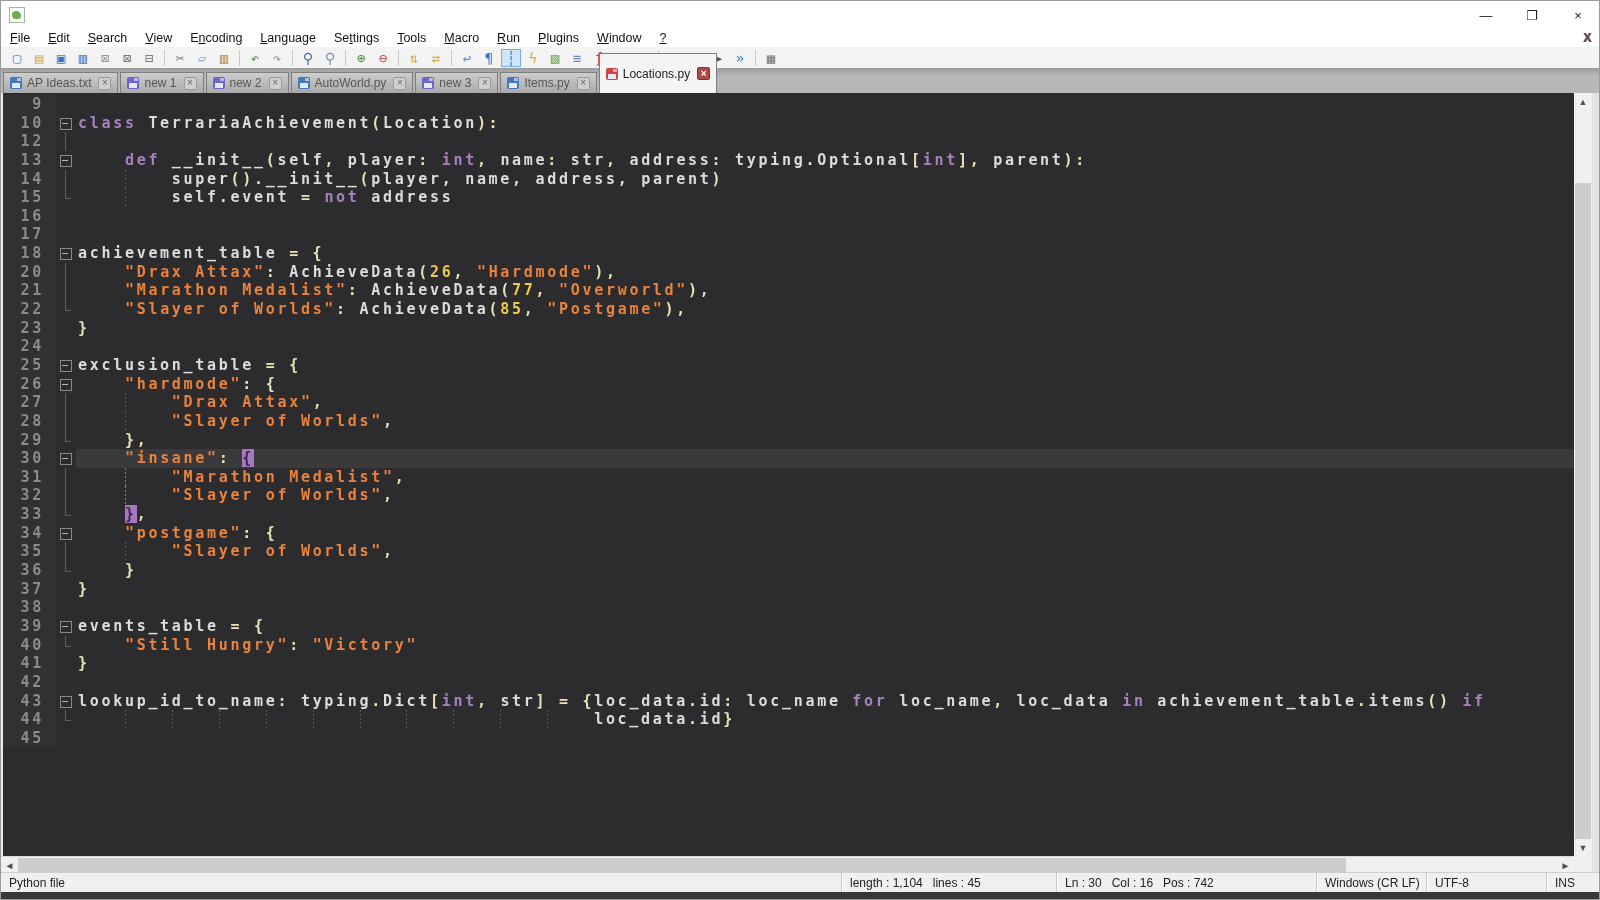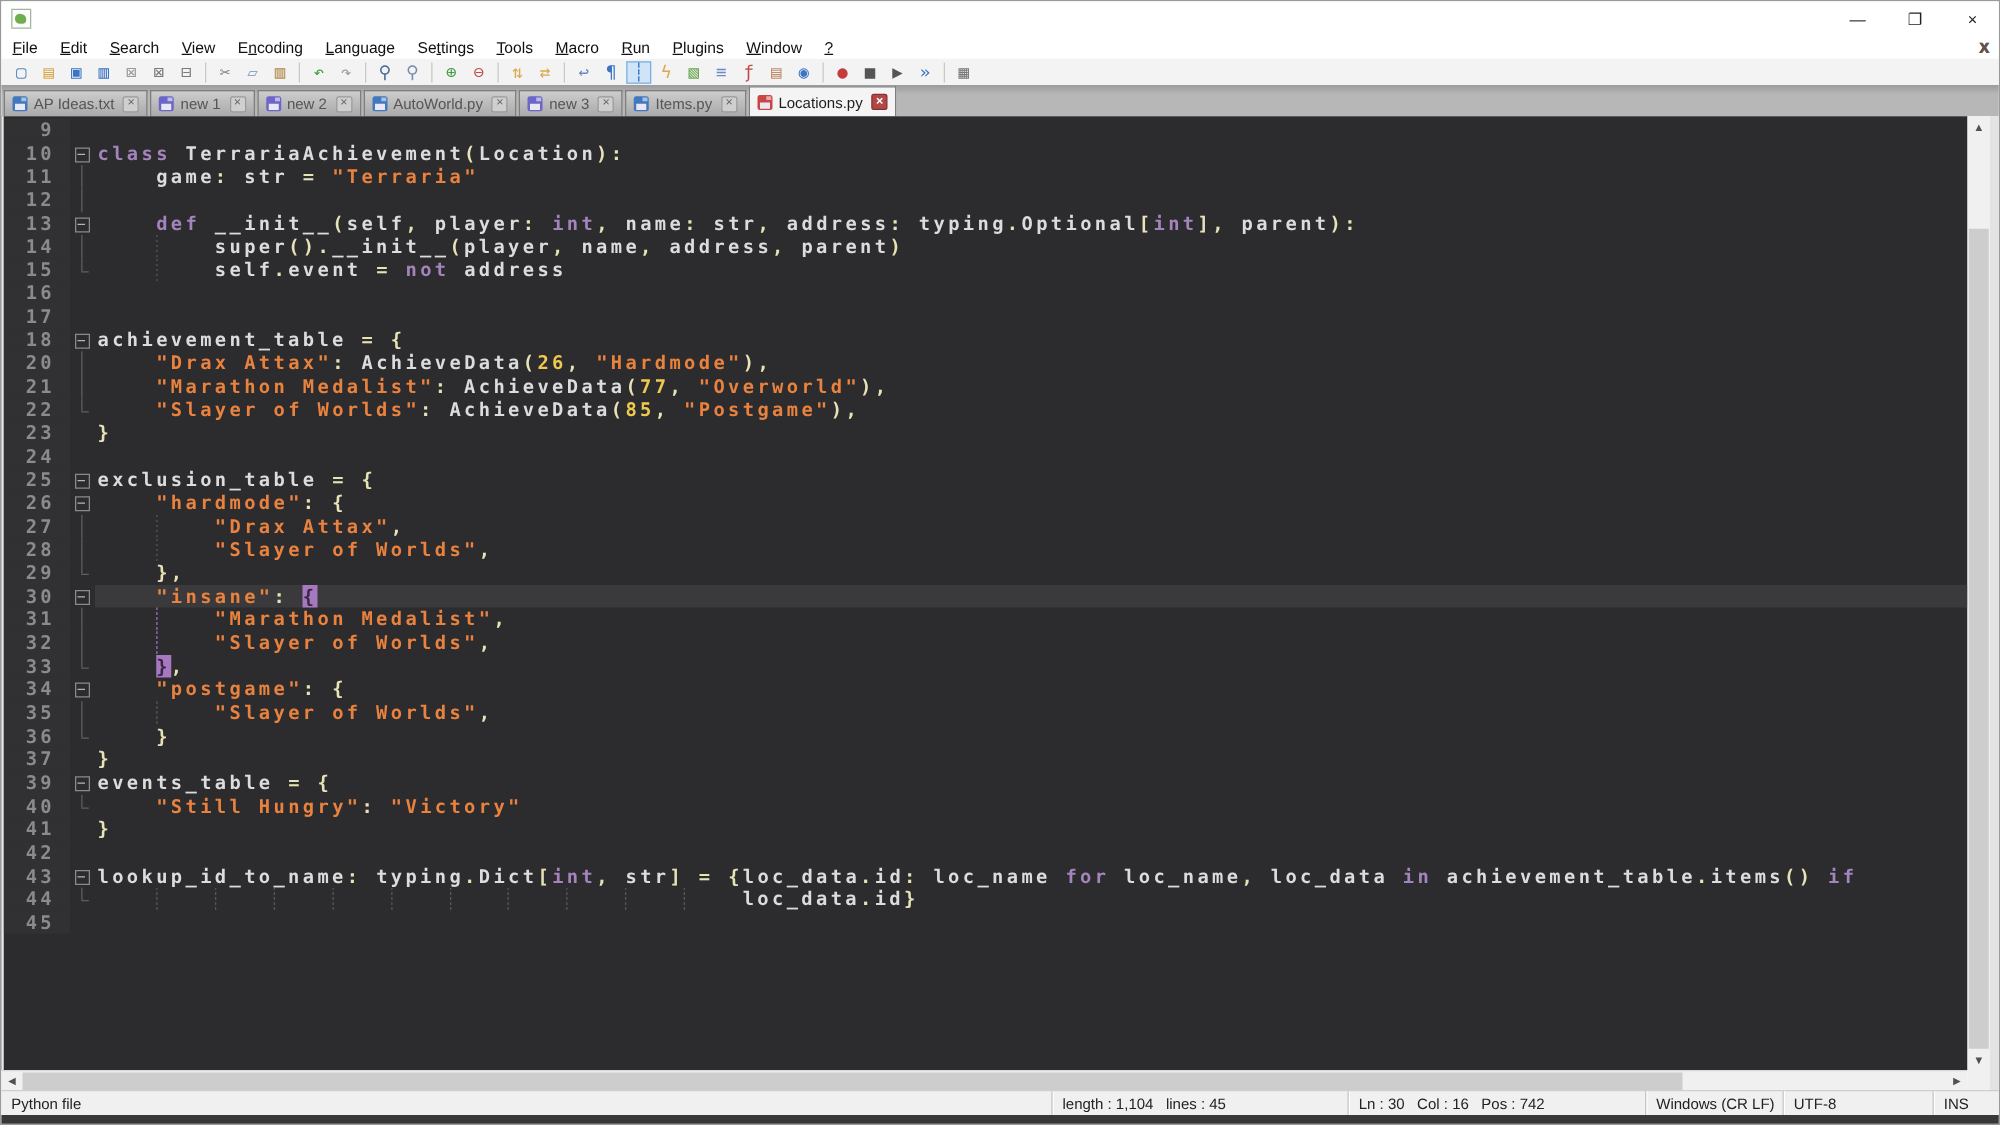--- a/index.html
+++ b/index.html
@@ -25,21 +25,21 @@
   #toolbar{position:absolute;left:0;top:46px;width:1600px;height:21px;background:#f3f3f3;display:flex;align-items:center;padding-left:5px;}
   .tb-icon{width:20px;height:18px;display:flex;align-items:center;justify-content:center;
            font-family:"DejaVu Sans Mono","DejaVu Sans",monospace;font-size:14px;line-height:1;margin:0 1px;border:1px solid transparent;}
   .tb-icon.active{background:#cfe4f7;border:1px solid #7ab0e0;}
   .tb-sep{width:1px;height:16px;background:#c8c8c8;margin:0 4px;}
 
   
   #tabbar{position:absolute;left:0;top:67px;width:1600px;height:25px;background:linear-gradient(#9b9b9b,#b7b7b7 30%,#b7b7b7);display:flex;align-items:flex-end;padding-left:2px;}
   .tab{height:21px;display:flex;align-items:center;padding:0 6px;margin-right:2px;border:1px solid #7e7e7e;border-bottom:none;
        background:linear-gradient(#cdcdcd,#a9a9a9);font-size:12px;color:#555;}
-  .tab.active{height:24px;background:#f4f4f4;color:#1c1c1c;}
+  .tab.active{height:40px;background:#f4f4f4;color:#1c1c1c;}
   .floppy{width:12px;height:12px;border-radius:2px;margin-right:5px;position:relative;}
   .floppy::after{content:"";position:absolute;left:2px;bottom:1px;width:8px;height:5px;background:#e8e8f4;}
   .floppy::before{content:"";position:absolute;right:1px;top:1px;width:4px;height:3px;background:rgba(255,255,255,.55);}
   .tab-x{margin-left:7px;width:13px;height:13px;display:flex;align-items:center;justify-content:center;
          font-size:10px;line-height:1;color:#666;background:#cfcfcf;border:1px solid #9a9a9a;border-radius:2px;}
   .tab.active .tab-x{background:#b04848;border-color:#8a2f2f;color:#fff;font-weight:bold;}
 
   
   #editor{position:absolute;left:0;top:92px;width:1573px;height:763px;background:#2c2c2e;overflow:hidden;border-left:2px solid #e8e8e8;}
   #code-lines{position:absolute;left:0;top:2px;right:0;}
@@ -190,21 +190,20 @@
         <div class="floppy" style="background: rgb(204, 68, 68);"></div>
         <span>Locations.py</span>
         <div class="tab-x">×</div>
       </div>
     </div>
 
   <div id="editor">
     <div id="code-lines">
         <div class="cl"><span class="g">9</span><span class="f"></span><span class="t"></span></div>
         <div class="cl"><span class="g">10</span><span class="f b"></span><span class="t"><span class="tok-k">class</span><span class="tok-d"> TerrariaAchievement</span><span class="tok-o">(</span><span class="tok-d">Location</span><span class="tok-o">):</span></span></div>
-        <div class="cl"><span class="g">11</span><span class="f l"></span><span class="t"><span class="tok-d">    game</span><span class="tok-o">: </span><span class="tok-d">str </span><span class="tok-o">= </span><span class="tok-s">"Terraria"</span></span></div>
         <div class="cl"><span class="g">12</span><span class="f l"></span><span class="t"></span></div>
         <div class="cl"><span class="g">13</span><span class="f b"></span><span class="t"><span class="tok-d">    </span><span class="tok-k">def</span><span class="tok-d"> __init__</span><span class="tok-o">(</span><span class="tok-d">self</span><span class="tok-o">, </span><span class="tok-d">player</span><span class="tok-o">: </span><span class="tok-k">int</span><span class="tok-o">, </span><span class="tok-d">name</span><span class="tok-o">: </span><span class="tok-d">str</span><span class="tok-o">, </span><span class="tok-d">address</span><span class="tok-o">: </span><span class="tok-d">typing</span><span class="tok-o">.</span><span class="tok-d">Optional</span><span class="tok-o">[</span><span class="tok-k">int</span><span class="tok-o">]</span><span class="tok-o">, </span><span class="tok-d">parent</span><span class="tok-o">):</span></span></div>
         <div class="cl"><span class="g">14</span><span class="f l"></span><span class="t"><i class="gd" style="left: 48.92px;"></i><span class="tok-d">        super</span><span class="tok-o">().</span><span class="tok-d">__init__</span><span class="tok-o">(</span><span class="tok-d">player</span><span class="tok-o">, </span><span class="tok-d">name</span><span class="tok-o">, </span><span class="tok-d">address</span><span class="tok-o">, </span><span class="tok-d">parent</span><span class="tok-o">)</span></span></div>
         <div class="cl"><span class="g">15</span><span class="f c"></span><span class="t"><i class="gd" style="left: 48.92px;"></i><span class="tok-d">        self</span><span class="tok-o">.</span><span class="tok-d">event </span><span class="tok-o">= </span><span class="tok-k">not</span><span class="tok-d"> address</span></span></div>
         <div class="cl"><span class="g">16</span><span class="f"></span><span class="t"></span></div>
         <div class="cl"><span class="g">17</span><span class="f"></span><span class="t"></span></div>
         <div class="cl"><span class="g">18</span><span class="f b"></span><span class="t"><span class="tok-d">achievement_table </span><span class="tok-o">= {</span></span></div>
         <div class="cl"><span class="g">20</span><span class="f l"></span><span class="t"><span class="tok-d">    </span><span class="tok-s">"Drax Attax"</span><span class="tok-o">: </span><span class="tok-d">AchieveData</span><span class="tok-o">(</span><span class="tok-n">26</span><span class="tok-o">, </span><span class="tok-s">"Hardmode"</span><span class="tok-o">),</span></span></div>
         <div class="cl"><span class="g">21</span><span class="f l"></span><span class="t"><span class="tok-d">    </span><span class="tok-s">"Marathon Medalist"</span><span class="tok-o">: </span><span class="tok-d">AchieveData</span><span class="tok-o">(</span><span class="tok-n">77</span><span class="tok-o">, </span><span class="tok-s">"Overworld"</span><span class="tok-o">),</span></span></div>
         <div class="cl"><span class="g">22</span><span class="f c"></span><span class="t"><span class="tok-d">    </span><span class="tok-s">"Slayer of Worlds"</span><span class="tok-o">: </span><span class="tok-d">AchieveData</span><span class="tok-o">(</span><span class="tok-n">85</span><span class="tok-o">, </span><span class="tok-s">"Postgame"</span><span class="tok-o">),</span></span></div>
@@ -216,20 +215,21 @@
         <div class="cl"><span class="g">28</span><span class="f l"></span><span class="t"><i class="gd" style="left: 48.92px;"></i><span class="tok-d">        </span><span class="tok-s">"Slayer of Worlds"</span><span class="tok-o">,</span></span></div>
         <div class="cl"><span class="g">29</span><span class="f c"></span><span class="t"><span class="tok-o">    },</span></span></div>
         <div class="cl cur"><span class="g">30</span><span class="f b"></span><span class="t"><span class="tok-d">    </span><span class="tok-s">"insane"</span><span class="tok-o">: </span><span class="tok-bm">{</span></span></div>
         <div class="cl"><span class="g">31</span><span class="f l"></span><span class="t"><i class="gd p" style="left: 48.92px;"></i><span class="tok-d">        </span><span class="tok-s">"Marathon Medalist"</span><span class="tok-o">,</span></span></div>
         <div class="cl"><span class="g">32</span><span class="f l"></span><span class="t"><i class="gd p" style="left: 48.92px;"></i><span class="tok-d">        </span><span class="tok-s">"Slayer of Worlds"</span><span class="tok-o">,</span></span></div>
         <div class="cl"><span class="g">33</span><span class="f c"></span><span class="t"><span class="tok-d">    </span><span class="tok-bm">}</span><span class="tok-o">,</span></span></div>
         <div class="cl"><span class="g">34</span><span class="f b"></span><span class="t"><span class="tok-d">    </span><span class="tok-s">"postgame"</span><span class="tok-o">: {</span></span></div>
         <div class="cl"><span class="g">35</span><span class="f l"></span><span class="t"><i class="gd" style="left: 48.92px;"></i><span class="tok-d">        </span><span class="tok-s">"Slayer of Worlds"</span><span class="tok-o">,</span></span></div>
         <div class="cl"><span class="g">36</span><span class="f c"></span><span class="t"><span class="tok-o">    }</span></span></div>
         <div class="cl"><span class="g">37</span><span class="f"></span><span class="t"><span class="tok-o">}</span></span></div>
+        <div class="cl"><span class="g">38</span><span class="f"></span><span class="t"></span></div>
         <div class="cl"><span class="g">39</span><span class="f b"></span><span class="t"><span class="tok-d">events_table </span><span class="tok-o">= {</span></span></div>
         <div class="cl"><span class="g">40</span><span class="f c"></span><span class="t"><span class="tok-d">    </span><span class="tok-s">"Still Hungry"</span><span class="tok-o">: </span><span class="tok-s">"Victory"</span></span></div>
         <div class="cl"><span class="g">41</span><span class="f"></span><span class="t"><span class="tok-o">}</span></span></div>
         <div class="cl"><span class="g">42</span><span class="f"></span><span class="t"></span></div>
         <div class="cl"><span class="g">43</span><span class="f b"></span><span class="t"><span class="tok-d">lookup_id_to_name</span><span class="tok-o">: </span><span class="tok-d">typing</span><span class="tok-o">.</span><span class="tok-d">Dict</span><span class="tok-o">[</span><span class="tok-k">int</span><span class="tok-o">, </span><span class="tok-d">str</span><span class="tok-o">] = {</span><span class="tok-d">loc_data</span><span class="tok-o">.</span><span class="tok-d">id</span><span class="tok-o">: </span><span class="tok-d">loc_name </span><span class="tok-k">for</span><span class="tok-d"> loc_name</span><span class="tok-o">, </span><span class="tok-d">loc_data </span><span class="tok-k">in</span><span class="tok-d"> achievement_table</span><span class="tok-o">.</span><span class="tok-d">items</span><span class="tok-o">() </span><span class="tok-k">if</span></span></div>
         <div class="cl"><span class="g">44</span><span class="f c"></span><span class="t"><i class="gd" style="left: 48.92px;"></i><i class="gd" style="left: 95.84px;"></i><i class="gd" style="left: 142.76px;"></i><i class="gd" style="left: 189.68px;"></i><i class="gd" style="left: 236.6px;"></i><i class="gd" style="left: 283.52px;"></i><i class="gd" style="left: 330.44px;"></i><i class="gd" style="left: 377.36px;"></i><i class="gd" style="left: 424.28px;"></i><i class="gd" style="left: 471.2px;"></i><span class="tok-d">                                            loc_data</span><span class="tok-o">.</span><span class="tok-d">id</span><span class="tok-o">}</span></span></div>
         <div class="cl"><span class="g">45</span><span class="f"></span><span class="t"></span></div>
       </div>
   </div>
 
@@ -243,20 +243,20 @@
   <div id="hscroll">
     <div class="arrow left">◄</div>
     <div id="hthumb"></div>
     <div class="arrow right">►</div>
   </div>
   <div id="scroll-corner"></div>
 
   <div id="statusbar">
     <div class="st" style="left:0;width:996px;">Python file</div>
     <div class="st" style="left:840px;width:215px;">length : 1,104   lines : 45</div>
-    <div class="st" style="left:1077px;width:297px;">Ln : 30   Col : 16   Pos : 742</div>
+    <div class="st" style="left:1055px;width:297px;">Ln : 30   Col : 16   Pos : 742</div>
     <div class="st" style="left:1315px;width:110px;">Windows (CR LF)</div>
     <div class="st" style="left:1425px;width:120px;">UTF-8</div>
     <div class="st" style="left:1545px;width:55px;">INS</div>
   </div>
   <div id="bottom-strip"></div>
 
 </div>
 
 </body></html>

